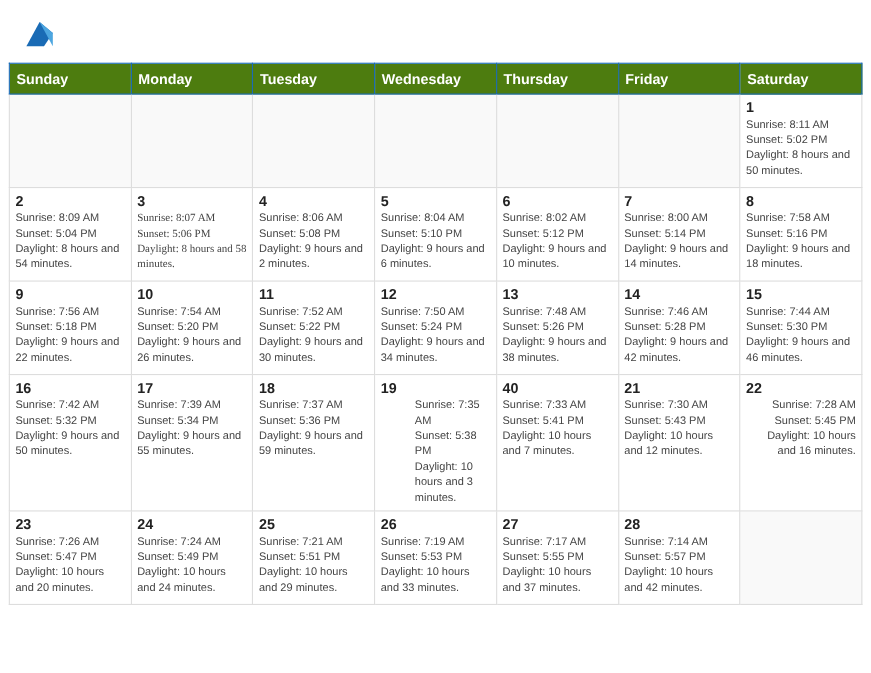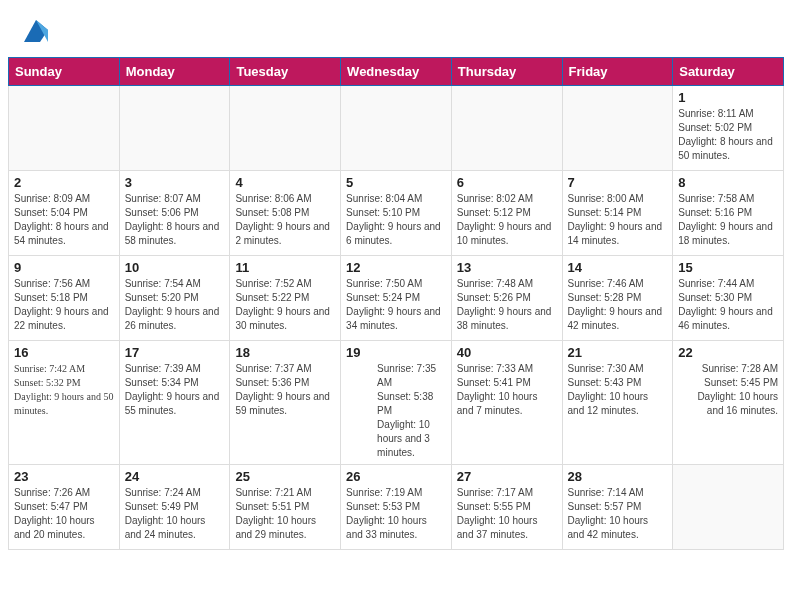--- a/index.html
+++ b/index.html
@@ -47,21 +47,21 @@
       font-size: 15px;
       color: #555;
     }
     table {
       width: calc(100% - 16px);
       margin: 0 8px 8px 8px;
       border-collapse: collapse;
       border: 1px solid #ccc;
     }
     thead tr {
-      background-color: #be185d;
+      background-color: #4d7c0f;
     }
     thead th {
       color: #fff;
       font-size: 13px;
       font-weight: bold;
       padding: 6px 6px;
       text-align: left;
       border: 1px solid #1a6bb5;
     }
     tbody tr {
@@ -143,21 +143,21 @@
       </tr>
       <tr>
         <td>
           <span class="day-number">2</span>
           <div class="day-info" style="white-space: pre-line;">Sunrise: 8:09 AM
 Sunset: 5:04 PM
 Daylight: 8 hours and 54 minutes.</div>
         </td>
         <td>
           <span class="day-number">3</span>
-          <div class="day-info" style="white-space: pre-line;">Sunrise: 8:07 AM
+          <div class="day-info" style="white-space: pre-line; font-family: Liberation Serif, serif;">Sunrise: 8:07 AM
 Sunset: 5:06 PM
 Daylight: 8 hours and 58 minutes.</div>
         </td>
         <td>
           <span class="day-number">4</span>
           <div class="day-info" style="white-space: pre-line;">Sunrise: 8:06 AM
 Sunset: 5:08 PM
 Daylight: 9 hours and 2 minutes.</div>
         </td>
         <td>
@@ -225,21 +225,21 @@
         <td>
           <span class="day-number">15</span>
           <div class="day-info" style="white-space: pre-line;">Sunrise: 7:44 AM
 Sunset: 5:30 PM
 Daylight: 9 hours and 46 minutes.</div>
         </td>
       </tr>
       <tr>
         <td>
           <span class="day-number">16</span>
-          <div class="day-info" style="white-space: pre-line; font-family: Liberation Serif, serif;">Sunrise: 7:42 AM
+          <div class="day-info" style="white-space: pre-line;">Sunrise: 7:42 AM
 Sunset: 5:32 PM
 Daylight: 9 hours and 50 minutes.</div>
         </td>
         <td>
           <span class="day-number">17</span>
           <div class="day-info" style="white-space: pre-line;">Sunrise: 7:39 AM
 Sunset: 5:34 PM
 Daylight: 9 hours and 55 minutes.</div>
         </td>
         <td>

